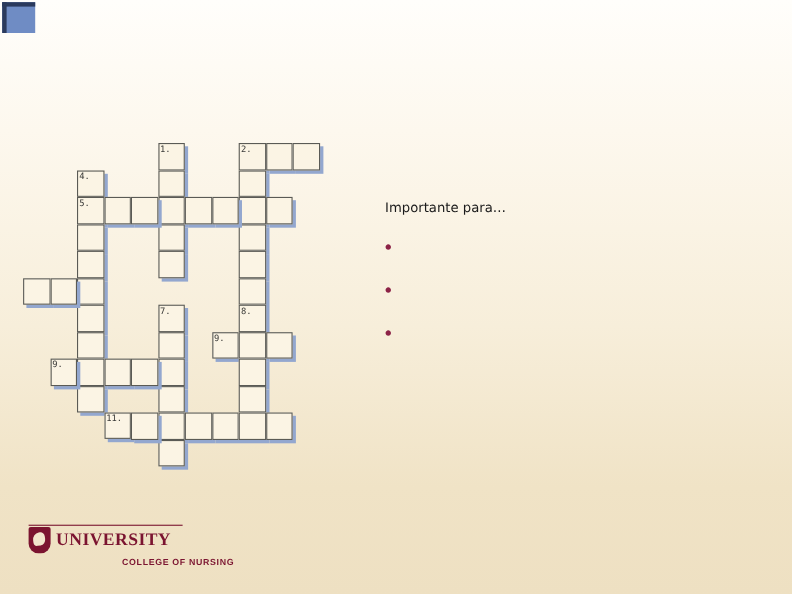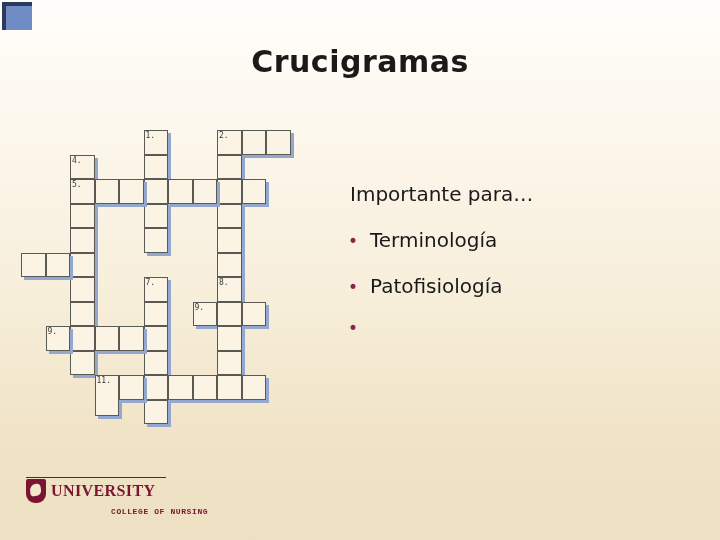--- a/index.html
+++ b/index.html
@@ -31,21 +31,21 @@
     position:absolute;left:0;top:44px;width:720px;text-align:center;
     font-size:30px;font-weight:bold;color:#1a1a1a;
     letter-spacing:0.5px;
   }
 
   
   #text-block{
     position:absolute;left:348px;top:182px;width:340px;
   }
   #lead-line{
-    font-size:20px;color:#1a1a1a;margin:0 0 22px 2px;
+    font-size:12px;color:#1a1a1a;margin:0 0 22px 2px;
   }
   .bullet-row{
     display:flex;align-items:baseline;margin:0 0 22px 0;
   }
   .bullet-dot{
     color:#8c2246;font-size:17px;line-height:1;width:22px;
     flex:0 0 22px;text-align:left;
   }
   .bullet-text{
     font-size:20px;color:#1a1a1a;
@@ -87,33 +87,32 @@
     background:#f2e6cd;
     border-radius:55% 35% 45% 30%;
     transform:rotate(-8deg);
   }
   .logo-line2{
     font-family:"Liberation Serif", serif;
     font-size:16px;font-weight:bold;color:#7b1430;
     letter-spacing:0.4px;white-space:nowrap;
   }
   .logo-line3{
-    font-family:Liberation Mono, monospace;
+    font-family:Liberation Sans, sans-serif;
     font-size:8px;font-weight:bold;color:#7b1430;
     letter-spacing:0.6px;margin-top:4px;margin-left:44px;white-space:nowrap;padding-left:41px;
   }
 </style>
 </head>
 <body>
 
 <div id="slide">
 
   <div id="corner-square"></div>
 
-  <div id="page-title">Crucigramas</div>
 
   <div id="crossword">
       <div class="cw-cell" style="left: 143.5px; top: 130px; width: 24.5px; height: 24.5px; background: rgb(251, 244, 228); border-color: rgb(90, 90, 85); box-shadow: rgb(147, 167, 207) 3px 3px 0px 0px;">
         <span class="num">1.</span>
       </div>
       <div class="cw-cell" style="left: 143.5px; top: 154.5px; width: 24.5px; height: 24.5px; background: rgb(251, 244, 228); border-color: rgb(90, 90, 85); box-shadow: rgb(147, 167, 207) 3px 3px 0px 0px;"></div>
       <div class="cw-cell" style="left: 143.5px; top: 179px; width: 24.5px; height: 24.5px; background: rgb(251, 244, 228); border-color: rgb(90, 90, 85); box-shadow: rgb(147, 167, 207) 3px 3px 0px 0px;"></div>
       <div class="cw-cell" style="left: 143.5px; top: 203.5px; width: 24.5px; height: 24.5px; background: rgb(251, 244, 228); border-color: rgb(90, 90, 85); box-shadow: rgb(147, 167, 207) 3px 3px 0px 0px;"></div>
       <div class="cw-cell" style="left: 143.5px; top: 228px; width: 24.5px; height: 24.5px; background: rgb(251, 244, 228); border-color: rgb(90, 90, 85); box-shadow: rgb(147, 167, 207) 3px 3px 0px 0px;"></div>
       <div class="cw-cell" style="left: 217px; top: 130px; width: 24.5px; height: 24.5px; background: rgb(251, 244, 228); border-color: rgb(90, 90, 85); box-shadow: rgb(147, 167, 207) 3px 3px 0px 0px;">
@@ -162,40 +161,38 @@
       </div>
       <div class="cw-cell" style="left: 217px; top: 301.5px; width: 24.5px; height: 24.5px; background: rgb(251, 244, 228); border-color: rgb(90, 90, 85); box-shadow: rgb(147, 167, 207) 3px 3px 0px 0px;"></div>
       <div class="cw-cell" style="left: 241.5px; top: 301.5px; width: 24.5px; height: 24.5px; background: rgb(251, 244, 228); border-color: rgb(90, 90, 85); box-shadow: rgb(147, 167, 207) 3px 3px 0px 0px;"></div>
       <div class="cw-cell" style="left: 217px; top: 326px; width: 24.5px; height: 24.5px; background: rgb(251, 244, 228); border-color: rgb(90, 90, 85); box-shadow: rgb(147, 167, 207) 3px 3px 0px 0px;"></div>
       <div class="cw-cell" style="left: 217px; top: 350.5px; width: 24.5px; height: 24.5px; background: rgb(251, 244, 228); border-color: rgb(90, 90, 85); box-shadow: rgb(147, 167, 207) 3px 3px 0px 0px;"></div>
       <div class="cw-cell" style="left: 45.5px; top: 326px; width: 24.5px; height: 24.5px; background: rgb(251, 244, 228); border-color: rgb(90, 90, 85); box-shadow: rgb(147, 167, 207) 3px 3px 0px 0px;">
         <span class="num">9.</span>
       </div>
       <div class="cw-cell" style="left: 94.5px; top: 326px; width: 24.5px; height: 24.5px; background: rgb(251, 244, 228); border-color: rgb(90, 90, 85); box-shadow: rgb(147, 167, 207) 3px 3px 0px 0px;"></div>
       <div class="cw-cell" style="left: 119px; top: 326px; width: 24.5px; height: 24.5px; background: rgb(251, 244, 228); border-color: rgb(90, 90, 85); box-shadow: rgb(147, 167, 207) 3px 3px 0px 0px;"></div>
-      <div class="cw-cell" style="left: 94.5px; top: 375px; width: 24.5px; height: 41px; background: rgb(251, 244, 228); border-color: rgb(90, 90, 85); box-shadow: rgb(147, 167, 207) 3px 3px 0px 0px;">
+      <div class="cw-cell" style="left: 94.5px; top: 375px; width: 24.5px; height: 24px; background: rgb(251, 244, 228); border-color: rgb(90, 90, 85); box-shadow: rgb(147, 167, 207) 3px 3px 0px 0px;">
         <span class="num">11.</span>
       </div>
       <div class="cw-cell" style="left: 119px; top: 375px; width: 24.5px; height: 24.5px; background: rgb(251, 244, 228); border-color: rgb(90, 90, 85); box-shadow: rgb(147, 167, 207) 3px 3px 0px 0px;"></div>
       <div class="cw-cell" style="left: 168px; top: 375px; width: 24.5px; height: 24.5px; background: rgb(251, 244, 228); border-color: rgb(90, 90, 85); box-shadow: rgb(147, 167, 207) 3px 3px 0px 0px;"></div>
       <div class="cw-cell" style="left: 192.5px; top: 375px; width: 24.5px; height: 24.5px; background: rgb(251, 244, 228); border-color: rgb(90, 90, 85); box-shadow: rgb(147, 167, 207) 3px 3px 0px 0px;"></div>
       <div class="cw-cell" style="left: 217px; top: 375px; width: 24.5px; height: 24.5px; background: rgb(251, 244, 228); border-color: rgb(90, 90, 85); box-shadow: rgb(147, 167, 207) 3px 3px 0px 0px;"></div>
       <div class="cw-cell" style="left: 241.5px; top: 375px; width: 24.5px; height: 24.5px; background: rgb(251, 244, 228); border-color: rgb(90, 90, 85); box-shadow: rgb(147, 167, 207) 3px 3px 0px 0px;"></div>
     </div>
 
   <div id="text-block">
     <div id="lead-line">Importante para…</div>
     <div id="bullet-list">
         <div class="bullet-row">
           <span class="bullet-dot">•</span>
-          <span class="bullet-text">Terminología</span>
         </div>
         <div class="bullet-row">
           <span class="bullet-dot">•</span>
-          <span class="bullet-text">Patofisiología</span>
         </div>
         <div class="bullet-row">
           <span class="bullet-dot">•</span>
         </div>
       </div>
   </div>
 
   <div id="logo">
     <div class="logo-rule"></div>
     <div class="logo-row2">

